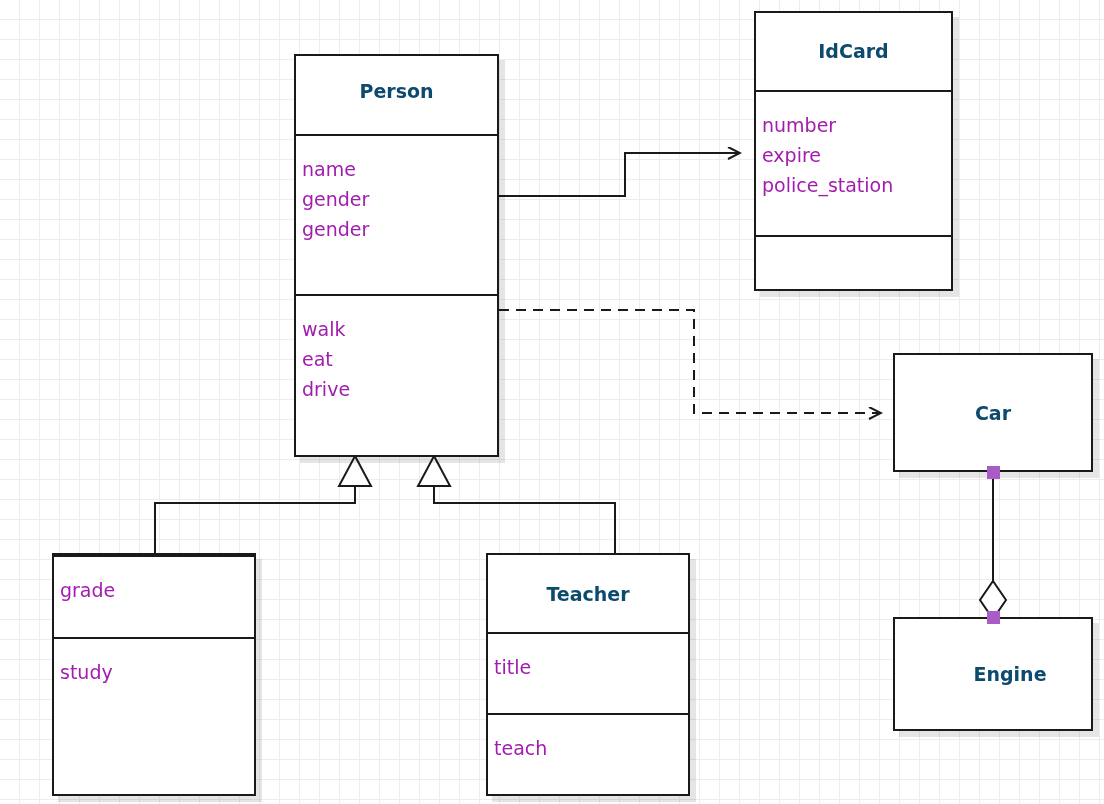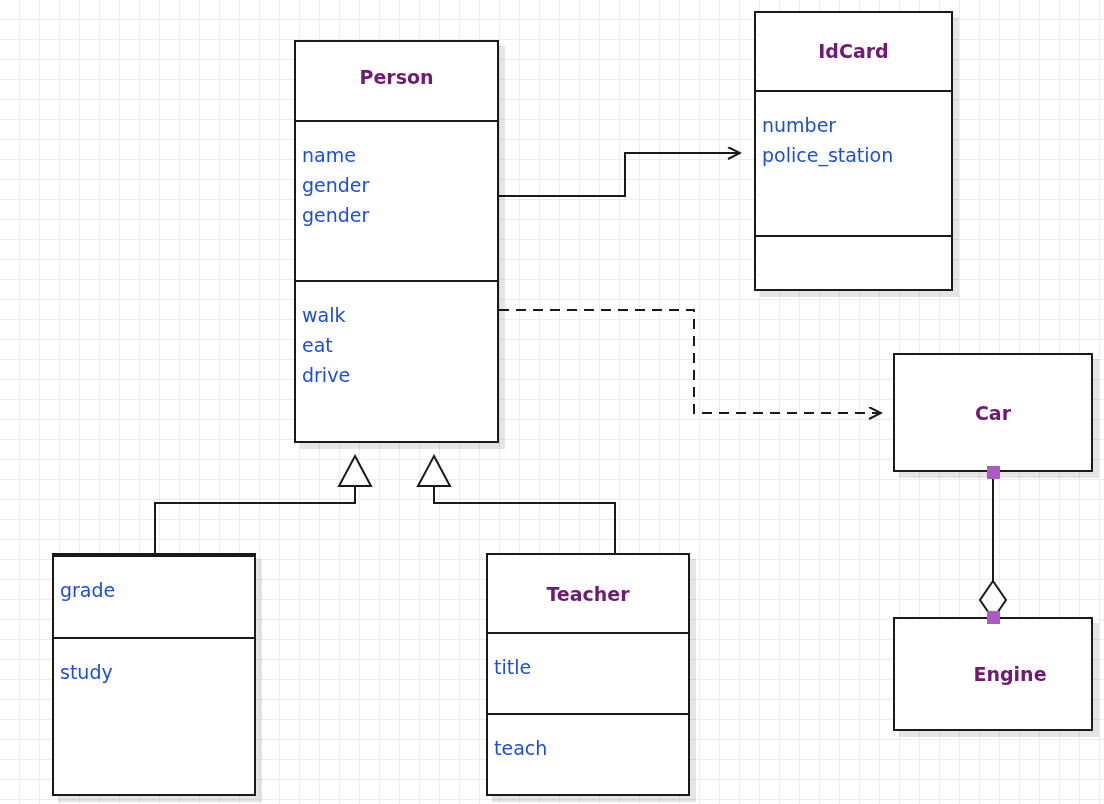--- a/index.html
+++ b/index.html
@@ -34,33 +34,33 @@
     background: #ffffff;
     border: 2px solid #1a1a1a;
     box-shadow: 6px 6px 0 0 rgba(0,0,0,0.10);
     display: flex;
     flex-direction: column;
     z-index: 5;
   }
   .cls-title {
     font-weight: bold;
     font-size: 19px;
-    color: #701a75;
+    color: #0c4a6e;
     text-align: center;
     display: flex;
     align-items: center;
     justify-content: center;
     box-sizing: border-box;
   }
   .cls-compartment {
     border-top: 2px solid #1a1a1a;
     box-sizing: border-box;
     padding: 18px 0 0 6px;
     font-size: 19px;
-    color: #1d4ed8;
+    color: #a21caf;
     line-height: 1.58;
   }
   .cls-compartment.empty {
     padding: 0;
   }
   .attr-line {
     white-space: nowrap;
   }
   .handle {
     position: absolute;
@@ -99,38 +99,39 @@
       <polyline points="615,553 615,503 434,503 434,482" fill="none" stroke="#1a1a1a" stroke-width="2"></polyline>
       <path d="M 434 456 L 450 486 L 418 486 Z" fill="#ffffff" stroke="#1a1a1a" stroke-width="2"></path>
     </g>
 
     <g>
       <polyline points="993,472 993,584" fill="none" stroke="#1a1a1a" stroke-width="2"></polyline>
       <path d="M 993 581 L 1006 600 L 993 619 L 980 600 Z" fill="#ffffff" stroke="#1a1a1a" stroke-width="2"></path>
     </g>
   </svg>
 
-  <div class="uml-class" style="left:294px; top:40px; width:205px; height:403px;gap:8px;">
+  <div class="uml-class" style="left:294px; top:54px; width:205px; height:403px;gap:8px;">
     <div class="cls-title" style="height:74px;">Person</div>
     <div class="cls-compartment" style="height:160px;">
       <div class="attr-line">name</div>
       <div class="attr-line">gender</div>
       <div class="attr-line">gender</div>
     </div>
     <div class="cls-compartment" style="height:169px;">
       <div class="attr-line">walk</div>
       <div class="attr-line">eat</div>
       <div class="attr-line">drive</div>
     </div>
   </div>
 
   <div class="uml-class" style="left:754px; top:11px; width:199px; height:280px;">
     <div class="cls-title" style="height:78px;">IdCard</div>
     <div class="cls-compartment" style="height:147px;">
       <div class="attr-line">number</div>
+      <div class="attr-line">expire</div>
       <div class="attr-line">police_station</div>
     </div>
     <div class="cls-compartment empty" style="height:55px;"></div>
   </div>
 
   <div class="uml-class" style="left:52px; top:553px; width:204px; height:243px;">
     <div class="cls-compartment" style="height:82px;">
       <div class="attr-line">grade</div>
     </div>
     <div class="cls-compartment" style="height:82px;">

